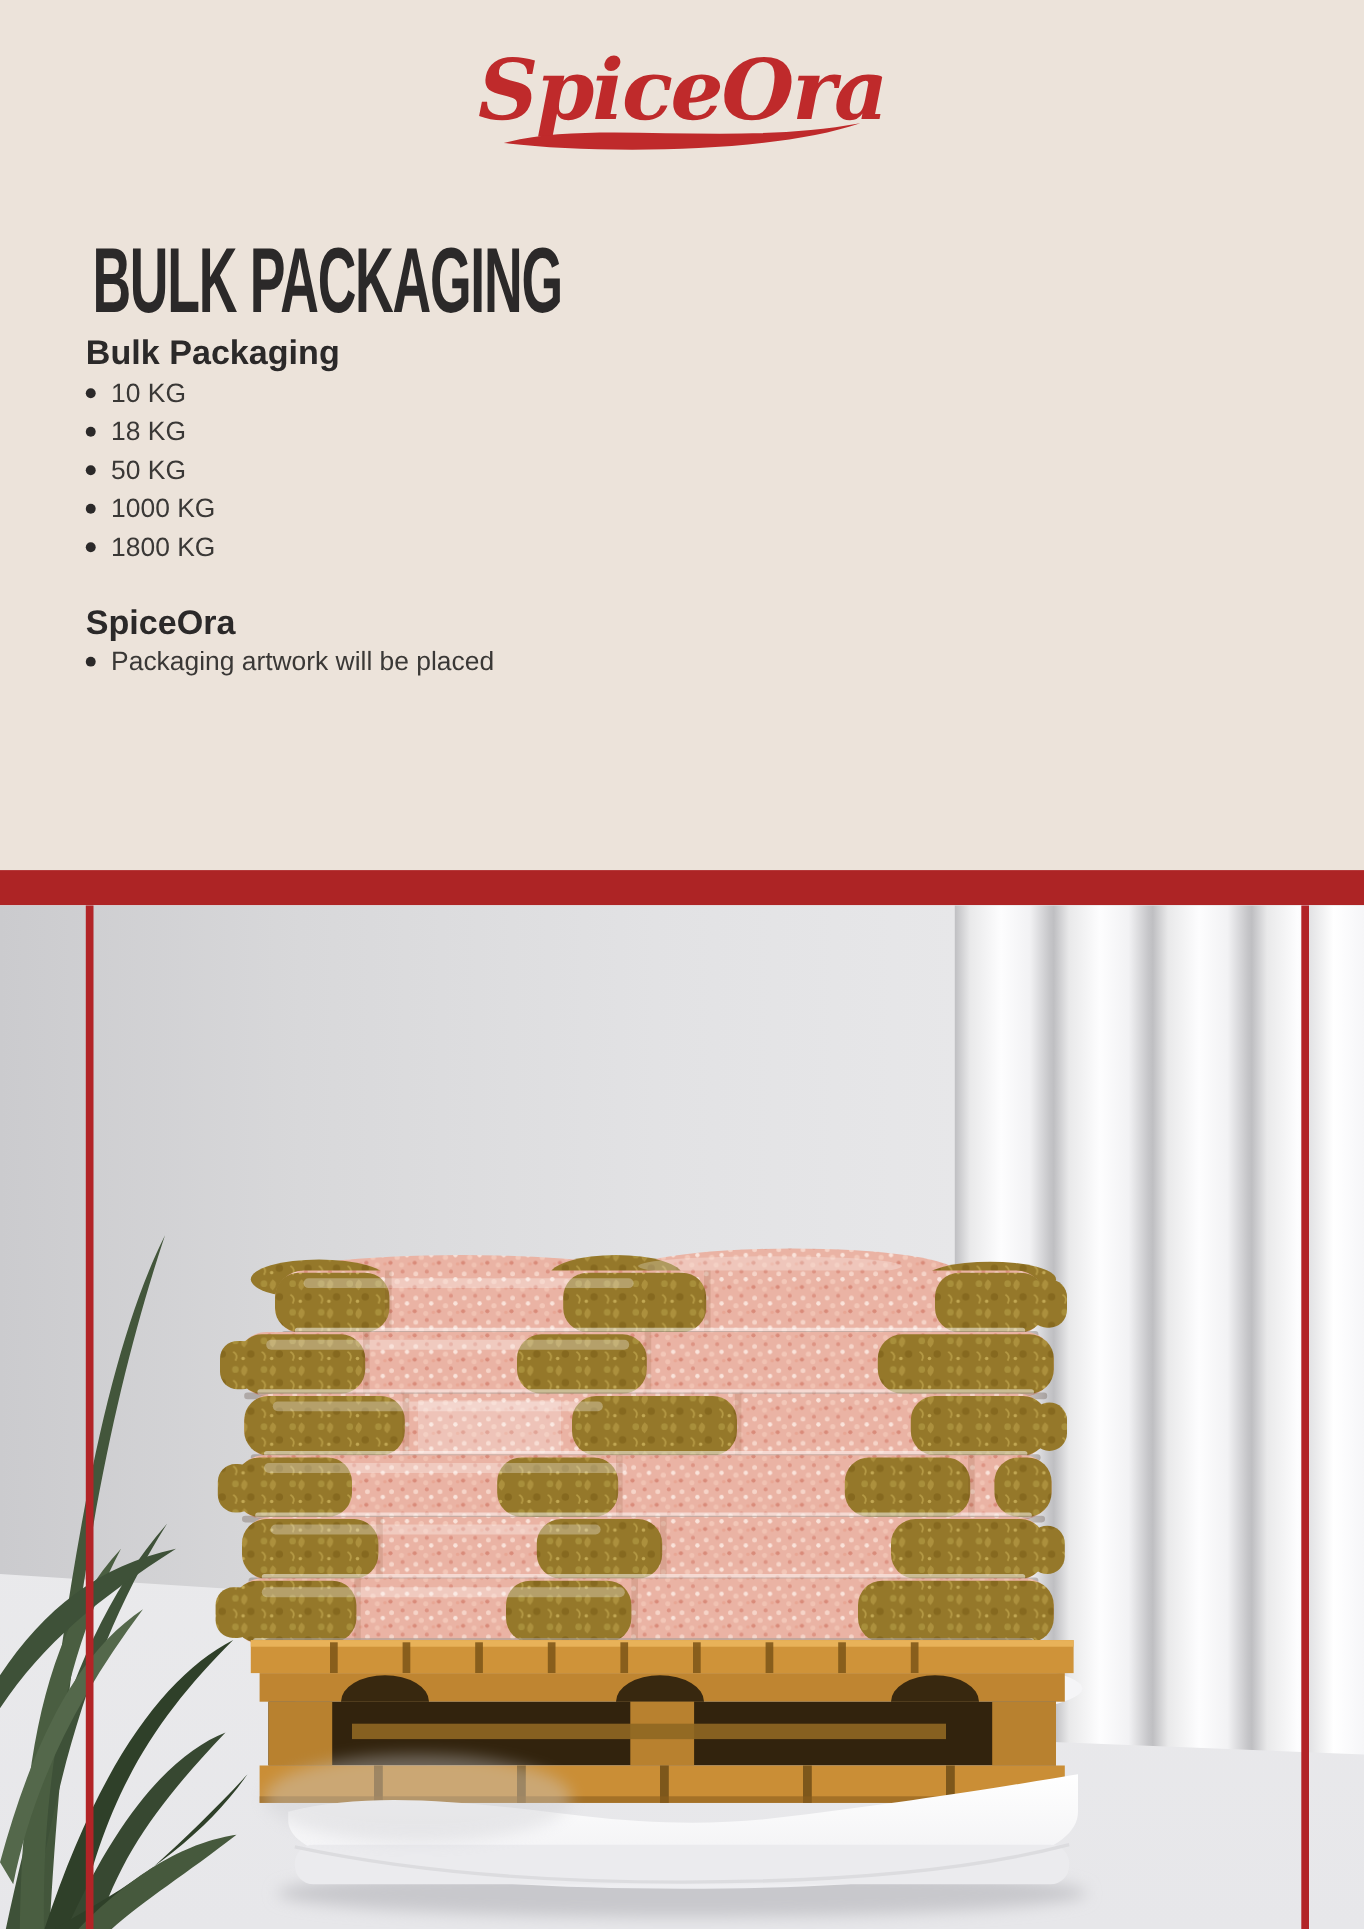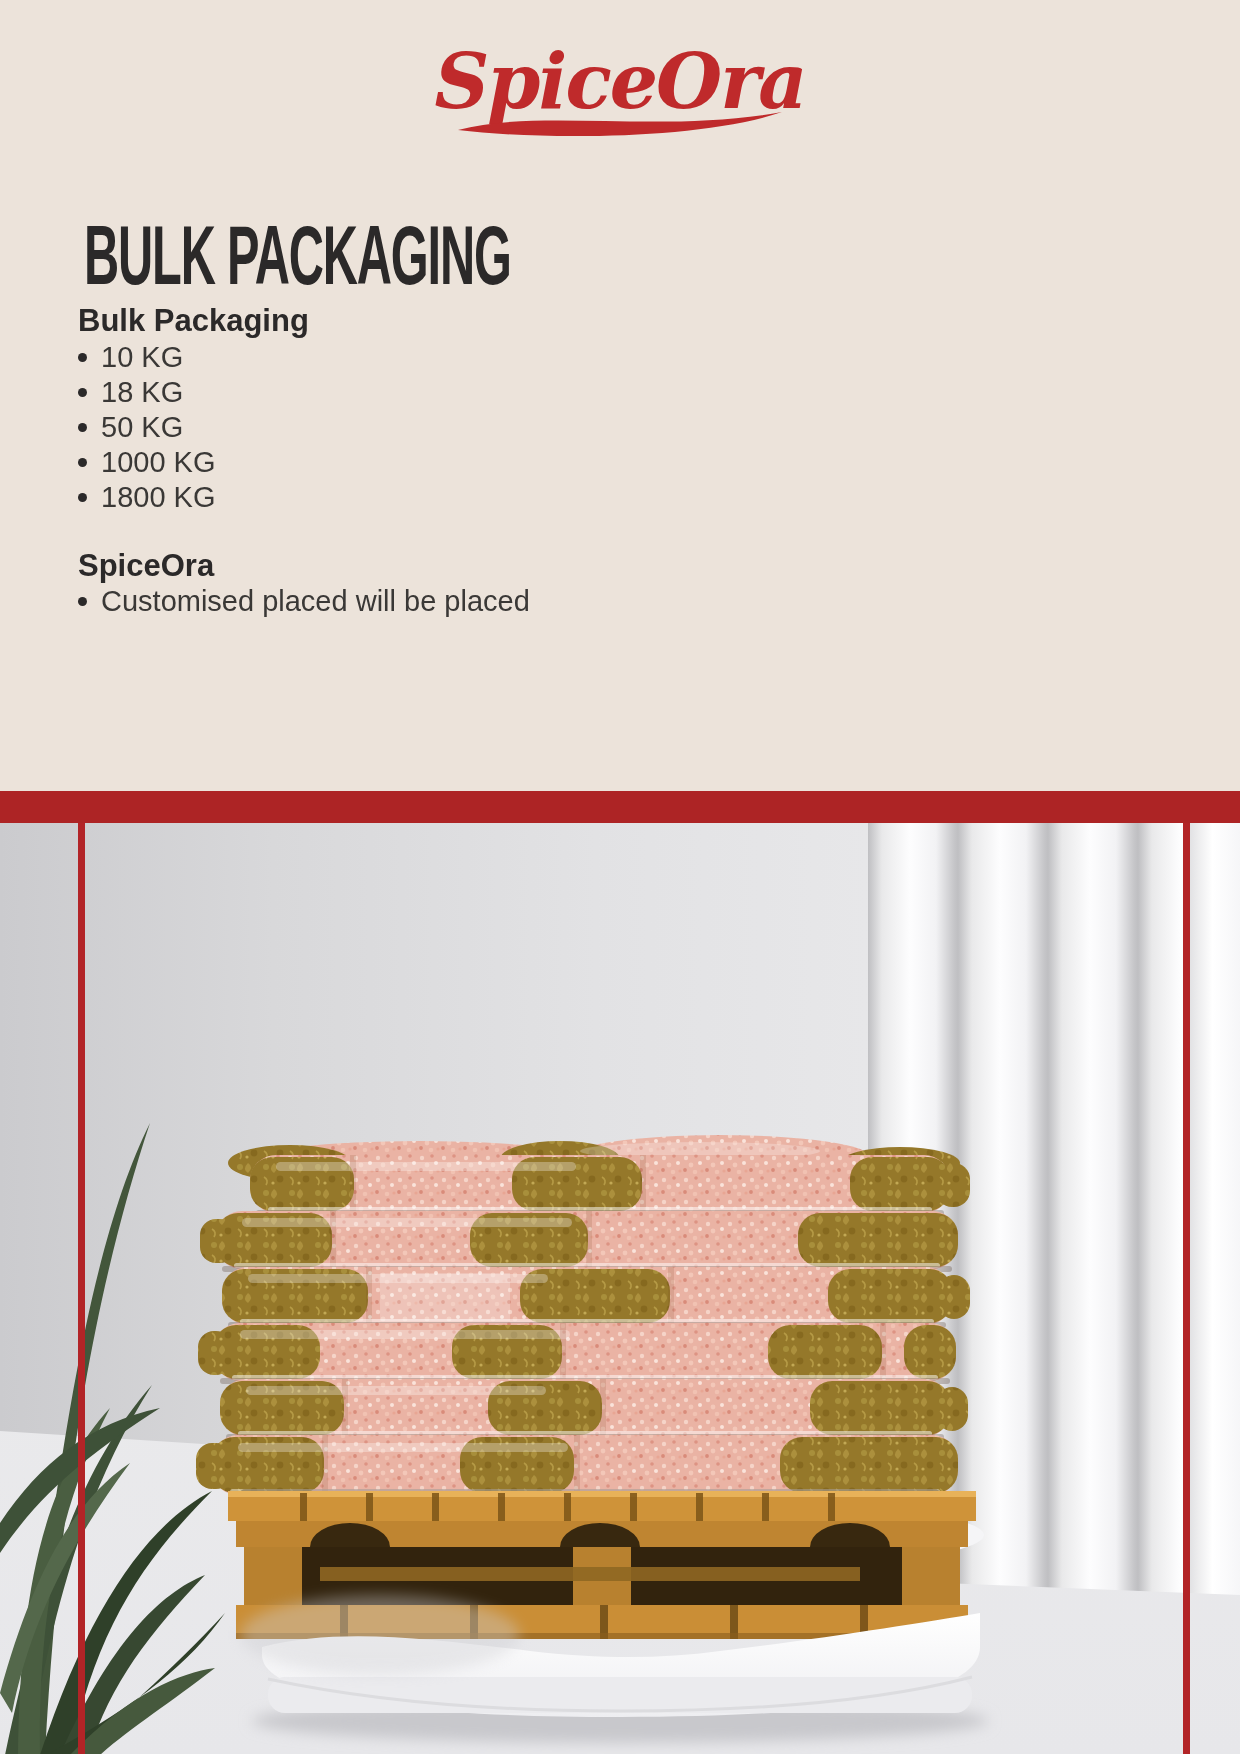--- a/index.html
+++ b/index.html
@@ -19,21 +19,21 @@
               transform:scaleX(.58);transform-origin:0 50%;white-space:nowrap;}
 
   .sec-heading{position:absolute;left:78px;font-size:31px;font-weight:bold;color:#2b2929;white-space:nowrap;}
   .h-pack{top:303px;}
   .h-art{top:548px;}
 
   .bullet-list{position:absolute;left:78px;margin:0;padding:0;list-style:none;}
   .l-pack{top:340px;}
   .l-art{top:584px;}
   .bullet-list li{height:35px;display:flex;align-items:center;gap:14px;
-                  font-size:29px;color:#3a3836;white-space:nowrap;}
+                  font-size:24px;color:#3a3836;white-space:nowrap;}
   .dot{width:9px;height:9px;border-radius:50%;background:#2b2929;flex:0 0 auto;}
 
   
   .red-band{position:absolute;left:0;top:791px;width:1240px;height:32px;background:#ad2425;}
 
   
   .photo{position:absolute;left:0;top:823px;width:1240px;height:931px;overflow:hidden;
          background:linear-gradient(to right,#cbcbce 0,#d8d8da 22%,#e2e2e4 48%,#e7e7e9 70%,#e3e3e5 100%);}
 
   .columns{position:absolute;left:868px;top:0;width:316px;height:778px;
@@ -88,21 +88,21 @@
       <li>
           <span class="dot"></span>
           <span>1800 KG</span>
         </li>
     </ul>
 
     <div class="sec-heading h-art">SpiceOra</div>
     <ul class="bullet-list l-art">
       <li>
           <span class="dot"></span>
-          <span>Customised placed will be placed</span>
+          <span>Packaging artwork will be placed</span>
         </li>
     </ul>
   </div>
 
   <div class="red-band"></div>
 
   <div class="photo">
 
     <div class="columns"></div>
     <div class="column-right"></div>

